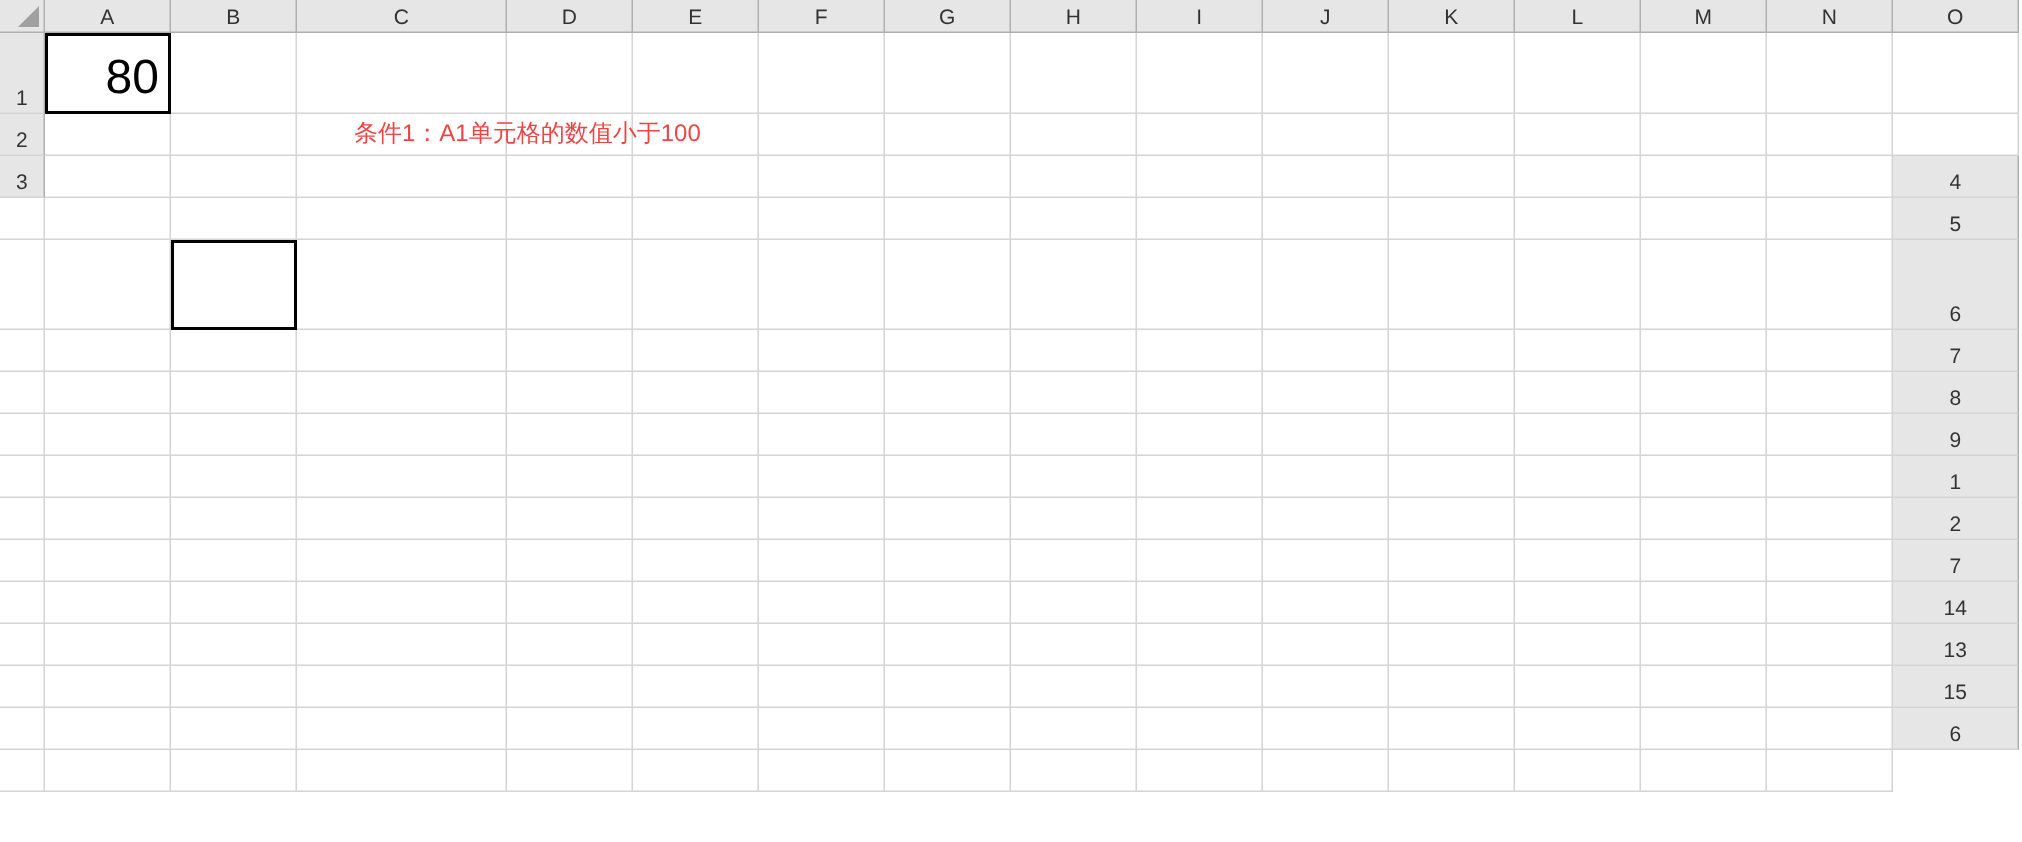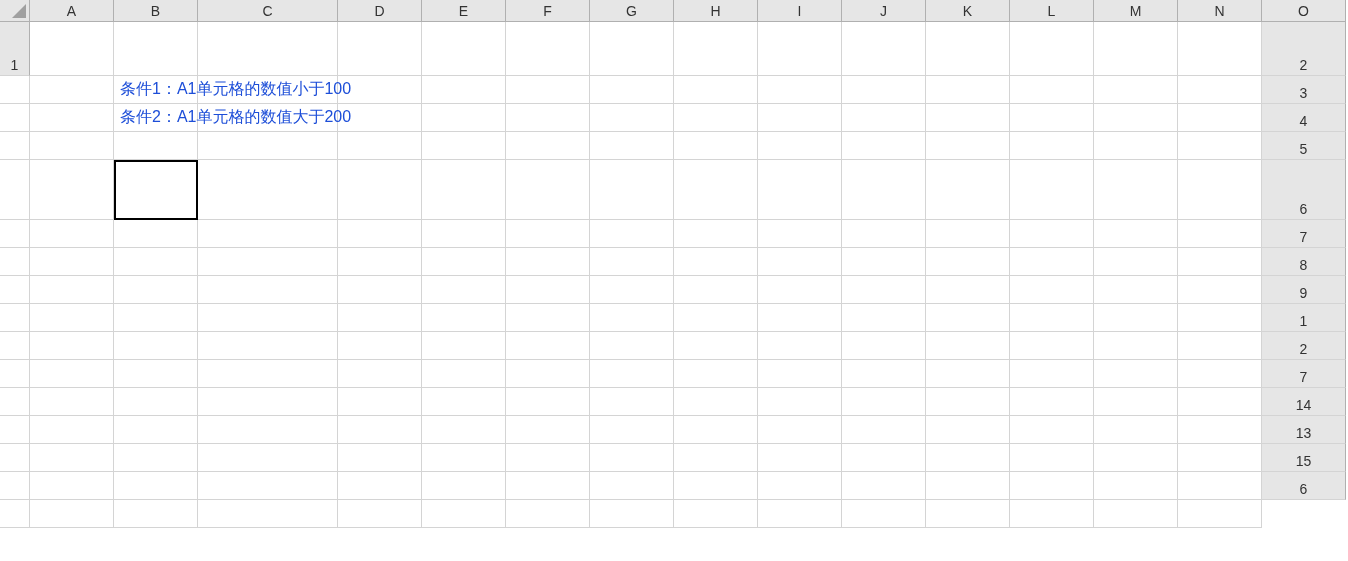--- a/index.html
+++ b/index.html
@@ -72,23 +72,24 @@
       align-items: flex-end;
       padding-bottom: 4px;
       padding-right: 6px;
       color: #000;
     }
     .bold-border {
       border: 2px solid #000 !important;
     }
     .cell-text {
       font-size: 16px;
-      color: #1d4ed8;
+      color: #ef4444;
       padding-left: 2px;
       z-index: 5;
+      margin-left: 32px;
     }
   </style>
 </head>
 <body>
 
 <div class="spreadsheet" id="spreadsheet" style="grid-template-columns: 30px 84px 84px 140px 84px 84px 84px 84px 84px 84px 84px 84px 84px 84px 84px 84px; grid-template-rows: 22px 54px 28px 28px 28px 60px 28px 28px 28px 28px 28px 28px 28px 28px 28px 28px 28px;">
     <div class="corner-cell">
       <div class="corner-triangle"></div>
     </div>
     <div class="col-header">A</div>
@@ -100,20 +101,23 @@
     <div class="col-header">G</div>
     <div class="col-header">H</div>
     <div class="col-header">I</div>
     <div class="col-header">J</div>
     <div class="col-header">K</div>
     <div class="col-header">L</div>
     <div class="col-header">M</div>
     <div class="col-header">N</div>
     <div class="col-header">O</div>
     <div class="row-header">1</div>
+    <div class="cell bold-border cell-a1">
+      <span>80</span>
+    </div>
     <div class="cell"></div>
     <div class="cell"></div>
     <div class="cell"></div>
     <div class="cell"></div>
     <div class="cell"></div>
     <div class="cell"></div>
     <div class="cell"></div>
     <div class="cell"></div>
     <div class="cell"></div>
     <div class="cell"></div>
@@ -135,23 +139,20 @@
     <div class="cell"></div>
     <div class="cell"></div>
     <div class="cell"></div>
     <div class="cell"></div>
     <div class="cell"></div>
     <div class="cell"></div>
     <div class="cell"></div>
     <div class="row-header">3</div>
     <div class="cell"></div>
     <div class="cell"></div>
-    <div class="cell">
-      <span class="cell-text">条件2：A1单元格的数值大于200</span>
-    </div>
     <div class="cell"></div>
     <div class="cell"></div>
     <div class="cell"></div>
     <div class="cell"></div>
     <div class="cell"></div>
     <div class="cell"></div>
     <div class="cell"></div>
     <div class="cell"></div>
     <div class="cell"></div>
     <div class="cell"></div>

